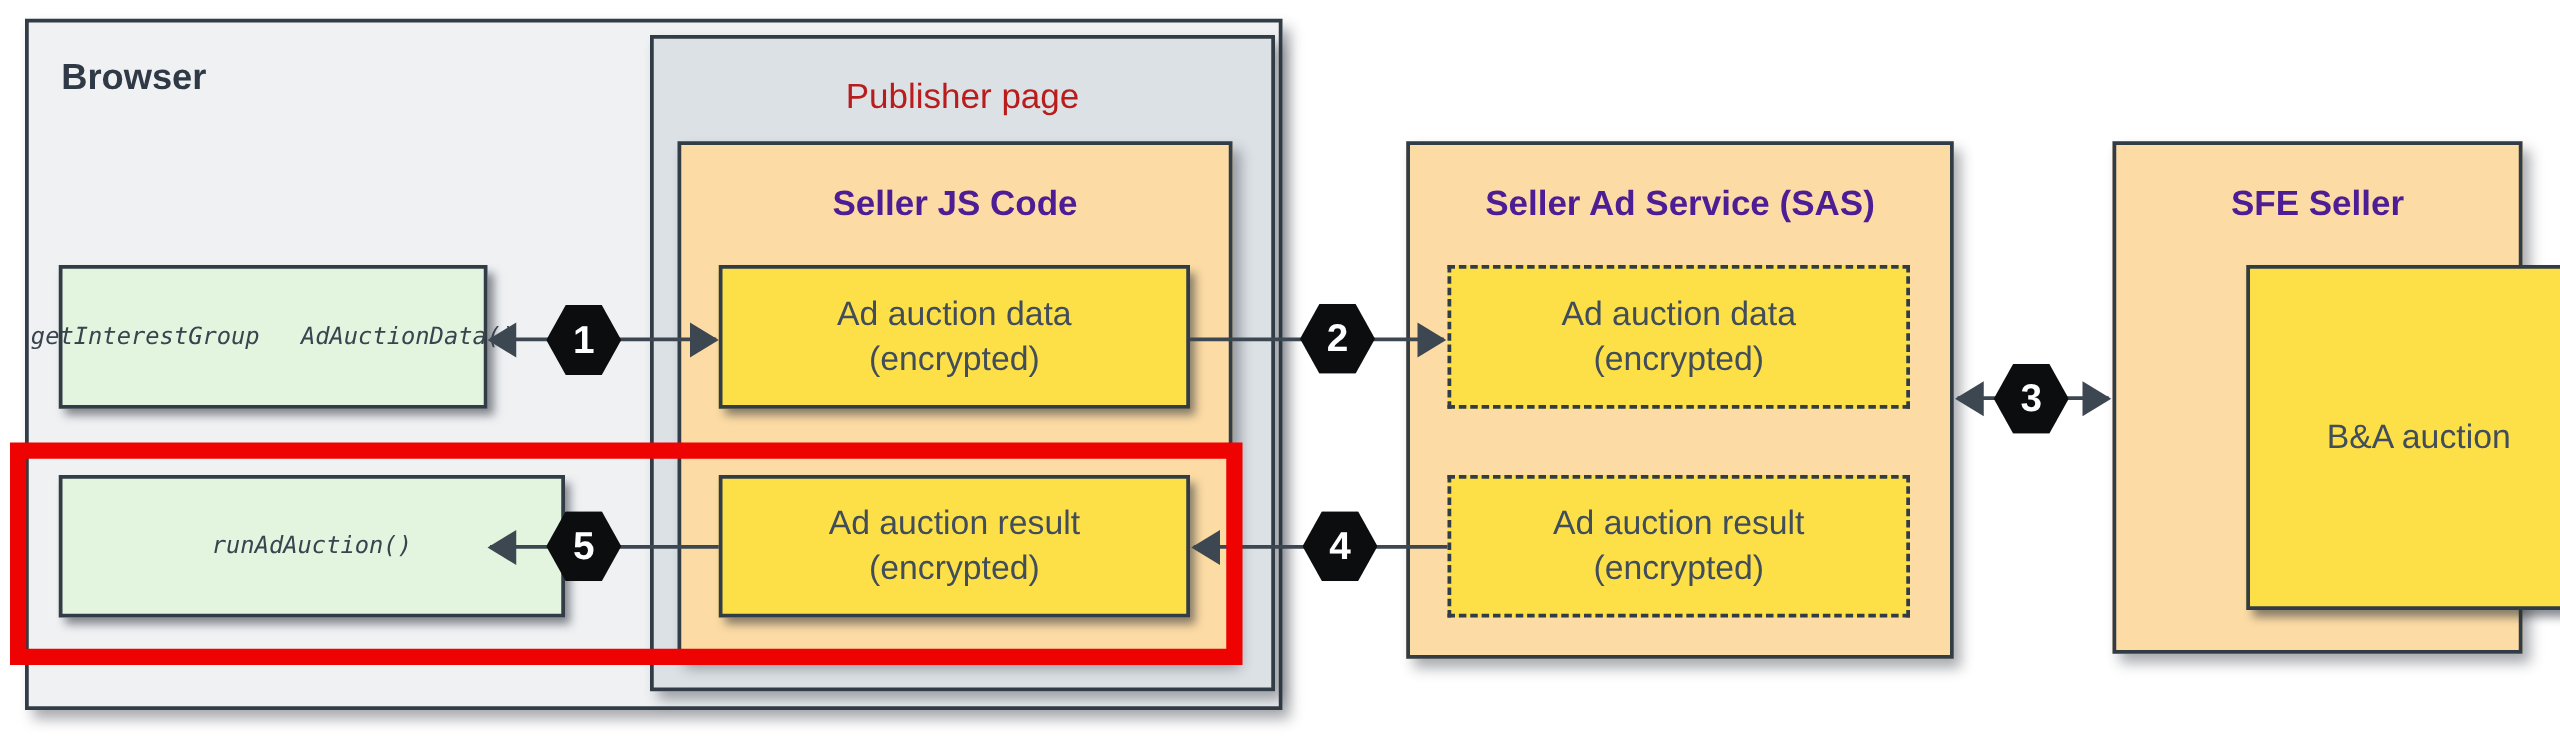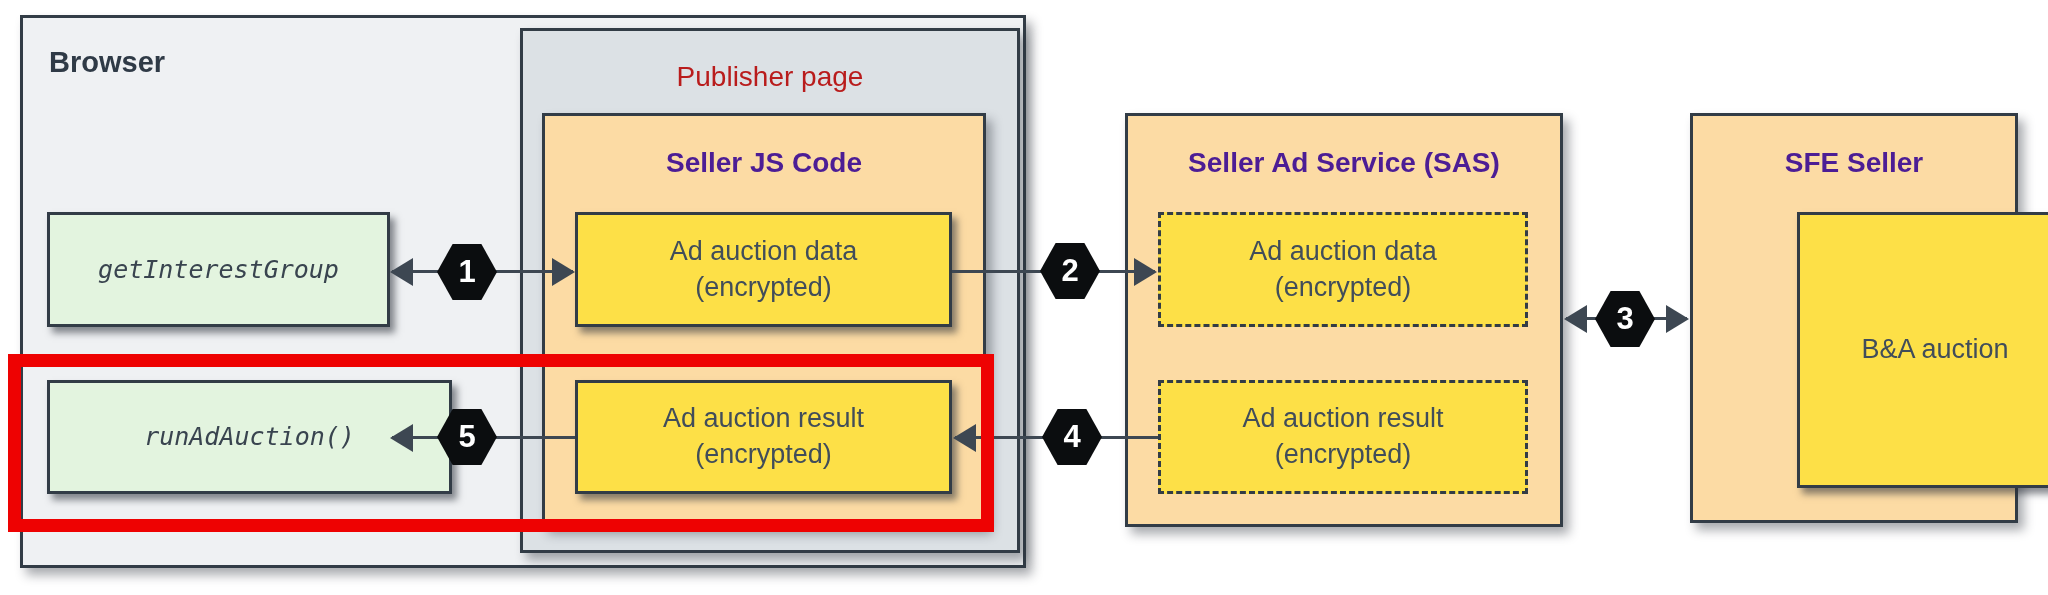--- a/index.html
+++ b/index.html
@@ -25,21 +25,21 @@
   }
   .dashed{border-style:dashed;}
   .js-data{left:575px;top:212px;width:377px;height:115px;}
   .js-result{left:575px;top:380px;width:377px;height:114px;}
   .sas-data{left:1158px;top:212px;width:370px;height:115px;}
   .sas-result{left:1158px;top:380px;width:370px;height:114px;}
   .ba{left:1797px;top:212px;width:276px;height:276px;}
   .greenbox{
     display:flex;flex-direction:row;align-items:center;justify-content:center;
     background:#e3f4df;font-family:"DejaVu Sans Mono", monospace;font-style:italic;
-    font-size:25px;line-height:1.35;text-align:center;color:#39444f;gap:33px;
+    font-size:19px;line-height:1.35;text-align:center;color:#39444f;gap:33px;
   }
   .green-get{left:47px;top:212px;width:343px;height:115px;}
   .green-run{left:47px;top:380px;width:405px;height:114px;}
   .enc{}
   .line{position:absolute;height:3px;background:#3d4752;z-index:5;}
   .arr{position:absolute;width:0;height:0;z-index:6;}
   .arr-left{border-top:14px solid transparent;border-bottom:14px solid transparent;border-right:23px solid #3d4752;}
   .arr-right{border-top:14px solid transparent;border-bottom:14px solid transparent;border-left:23px solid #3d4752;}
   .hex{
     position:absolute;width:60px;height:56px;background:#0b0d0f;z-index:7;
@@ -72,20 +72,21 @@
     <div>Ad auction data</div>
     <div class="enc">(encrypted)</div>
   </div>
   <div class="box databox js-result shadow-sm">
     <div>Ad auction result</div>
     <div class="enc">(encrypted)</div>
   </div>
 
   <div class="box greenbox green-get shadow-sm">
     <div>getInterestGroup</div>
+    <div>AdAuctionData()</div>
   </div>
   <div class="box greenbox green-run shadow-sm">
     <div>runAdAuction()</div>
   </div>
 
   <div class="box service sas shadow-lg">
     <div class="service-title">Seller Ad Service (SAS)</div>
   </div>
   <div class="box databox dashed sas-data">
     <div>Ad auction data</div>

